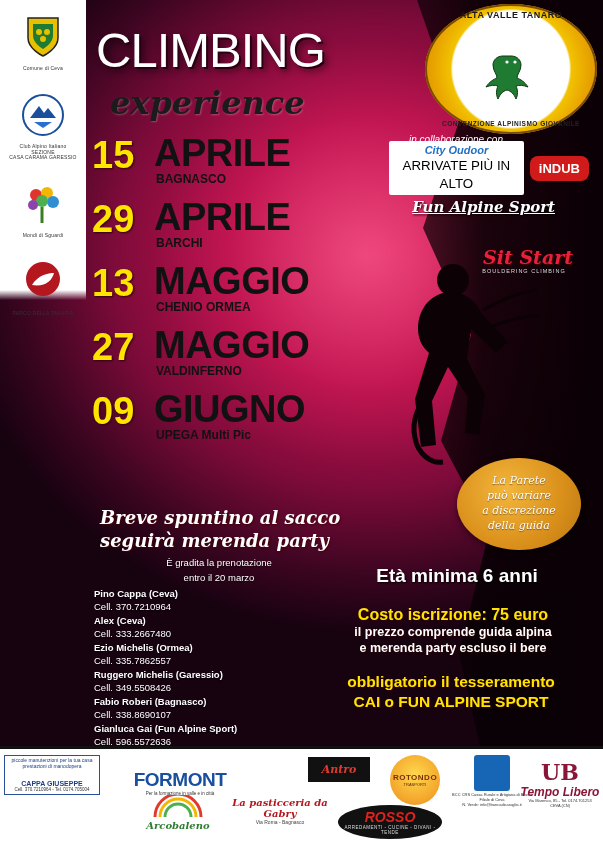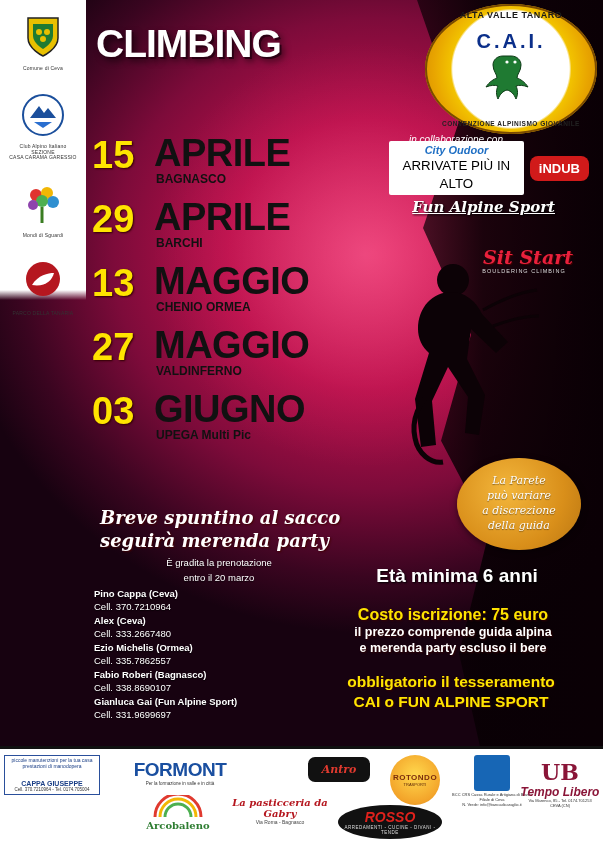--- a/index.html
+++ b/index.html
@@ -34,21 +34,21 @@
     position: absolute; left: 0; top: 0; width: 86px; height: 740px;
     background: linear-gradient(180deg, #ffffff 0%, #ffffff 290px, rgba(255,255,255,0) 300px);
   }
   .logobox { width: 86px; text-align: center; padding-top: 8px; }
   .logo-emb { width: 46px; height: 46px; margin: 0 auto; }
   .logo-cap { font-size: 5px; line-height: 1.15; color: #333; margin-top: 2px; letter-spacing: .2px; }
 
   
   .climbing {
     position: absolute; left: 96px; top: 22px;
-    font-size: 39px; font-weight: bold; color: #fff;
+    font-size: 49px; font-weight: normal; color: #fff;
     letter-spacing: -1px;
     text-shadow: 2px 2px 0 #2b0014, 4px 4px 7px rgba(0,0,0,.6);
   }
   .experience {
     position: absolute; left: 110px; top: 84px;
     font-family: "DejaVu Serif", serif; font-style: italic; font-weight: bold;
     font-size: 32px; color: #1b1b1b;
     text-shadow: 1px 1px 2px rgba(255,255,255,.25);
   }
 
@@ -177,33 +177,33 @@
     background: #fff;
   }
   .fsponsor { position: absolute; font-size: 7px; color: #222; text-align: center; }
 
   .f-cappa { left: 4px; top: 6px; width: 96px; }
   .f-cappa .box { border: 1px solid #2a4f9b; padding: 2px 3px; }
   .f-cappa .t1 { font-size: 5px; color: #1b3f86; line-height: 1.15; }
   .f-cappa .t2 { font-size: 7px; font-weight: bold; color: #1b3f86; margin-top: 10px; }
   .f-cappa .t3 { font-size: 4.5px; color: #333; }
 
-  .f-formont { left: 120px; top: 10px; width: 120px; }
+  .f-formont { left: 120px; top: 20px; width: 120px; }
   .f-formont .nm { font-size: 19px; font-weight: bold; color: #1a4fa0; letter-spacing: -.5px; }
   .f-formont .sub { font-size: 4.5px; color: #333; }
 
   .f-arcobaleno { left: 130px; top: 46px; width: 96px; }
-  .f-arcobaleno .nm { font-family: "DejaVu Serif", serif; font-size: 10px; color: #2e7d32; font-weight: bold; }
+  .f-arcobaleno .nm { font-family: "DejaVu Serif", serif; font-style: italic; font-size: 10px; color: #2e7d32; font-weight: bold; }
 
   .f-gabry { left: 228px; top: 48px; width: 104px; }
   .f-gabry .nm { font-family: "DejaVu Serif", serif; font-style: italic; font-size: 10px; color: #b5171f; font-weight: bold; line-height: 1.1; }
   .f-gabry .sub { font-size: 5px; color: #444; }
 
   .f-antro { left: 308px; top: 8px; width: 62px; }
-  .f-antro .box { background: #111; color: #fff; border-radius: 7px; padding: 6px 4px; }
+  .f-antro .box { background: #111; color: #fff; border-radius: 0; padding: 6px 4px; }
   .f-antro .nm { font-family: "DejaVu Serif", serif; font-style: italic; font-size: 11px; color: #e03a2f; font-weight: bold; }
 
   .f-rosso { left: 338px; top: 56px; width: 104px; }
   .f-rosso .oval {
     background: #111; border-radius: 50%; padding: 4px 6px;
   }
   .f-rosso .nm { font-size: 14px; font-weight: bold; color: #e0211c; font-style: italic; }
   .f-rosso .sub { font-size: 4.5px; color: #ddd; letter-spacing: .5px; }
 
   .f-rotondo { left: 372px; top: 6px; width: 86px; }
@@ -274,20 +274,21 @@
     <div class="logobox" style="margin-top:12px;">
       <svg class="logo-emb" viewBox="0 0 46 46">
         <circle cx="23" cy="20" r="17" fill="#b5171f"></circle>
         <path d="M12 26c6-10 16-12 22-12-2 8-9 14-22 12z" fill="#fff"></path>
       </svg>
       <div class="logo-cap">PARCO DELLA TANARIA</div>
     </div>
   </div>
 
   <div class="climbing">CLIMBING</div>
+  <div class="experience">experience</div>
 
   <div class="dates">
     <div class="dateline">
       <span class="dnum">15</span>
       <span class="dmon">APRILE</span>
       <span class="dplace">BAGNASCO</span>
     </div>
     <div class="dateline">
       <span class="dnum">29</span>
       <span class="dmon">APRILE</span>
@@ -297,21 +298,21 @@
       <span class="dnum">13</span>
       <span class="dmon">MAGGIO</span>
       <span class="dplace">CHENIO ORMEA</span>
     </div>
     <div class="dateline">
       <span class="dnum">27</span>
       <span class="dmon">MAGGIO</span>
       <span class="dplace">VALDINFERNO</span>
     </div>
     <div class="dateline">
-      <span class="dnum">03</span>
+      <span class="dnum">09</span>
       <span class="dmon">GIUGNO</span>
       <span class="dplace">UPEGA Multi Pic</span>
     </div>
   </div>
 
   <div class="spuntino">
     <div>Breve spuntino al sacco</div>
     <div>seguirà merenda party</div>
   </div>
 
@@ -324,33 +325,36 @@
     </div>
     <div>
       <div class="nm">Alex (Ceva)</div>
       <div>Cell. 333.2667480</div>
     </div>
     <div>
       <div class="nm">Ezio Michelis (Ormea)</div>
       <div>Cell. 335.7862557</div>
     </div>
     <div>
+      <div class="nm">Ruggero Michelis (Garessio)</div>
+      <div>Cell. 349.5508426</div>
+    </div>
+    <div>
       <div class="nm">Fabio Roberi (Bagnasco)</div>
       <div>Cell. 338.8690107</div>
     </div>
     <div>
       <div class="nm">Gianluca Gai (Fun Alpine Sport)</div>
-      <div>Cell. 331.9699697</div>
+      <div>Cell. 596.5572636</div>
     </div>
   </div>
 
   <div class="valtanaro">
     <div class="vt-ring"></div>
     <div class="vt-top">ALTA VALLE TANARO</div>
-    <div class="vt-cai">C.A.I.</div>
     <svg class="vt-bird" viewBox="0 0 70 52">
       <path d="M35 6c6 0 10 4 10 9 0 6-4 9-4 13 3 1 8 4 11 9-5-2-9-2-12-1 2 4 2 9 0 13-2-5-5-8-9-9-4 1-7 4-9 9-2-4-2-9 0-13-3-1-7-1-12 1 3-5 8-8 11-9 0-4-4-7-4-13 0-5 4-9 10-9z" fill="#1f7a32" stroke="#0d3a16" stroke-width="1"></path>
       <circle cx="31" cy="12" r="1.6" fill="#fff"></circle>
       <circle cx="39" cy="12" r="1.6" fill="#fff"></circle>
     </svg>
     <div class="vt-bot">CONVENZIONE ALPINISMO GIOVANILE</div>
   </div>
 
   <div class="collab">in collaborazione con</div>
 

